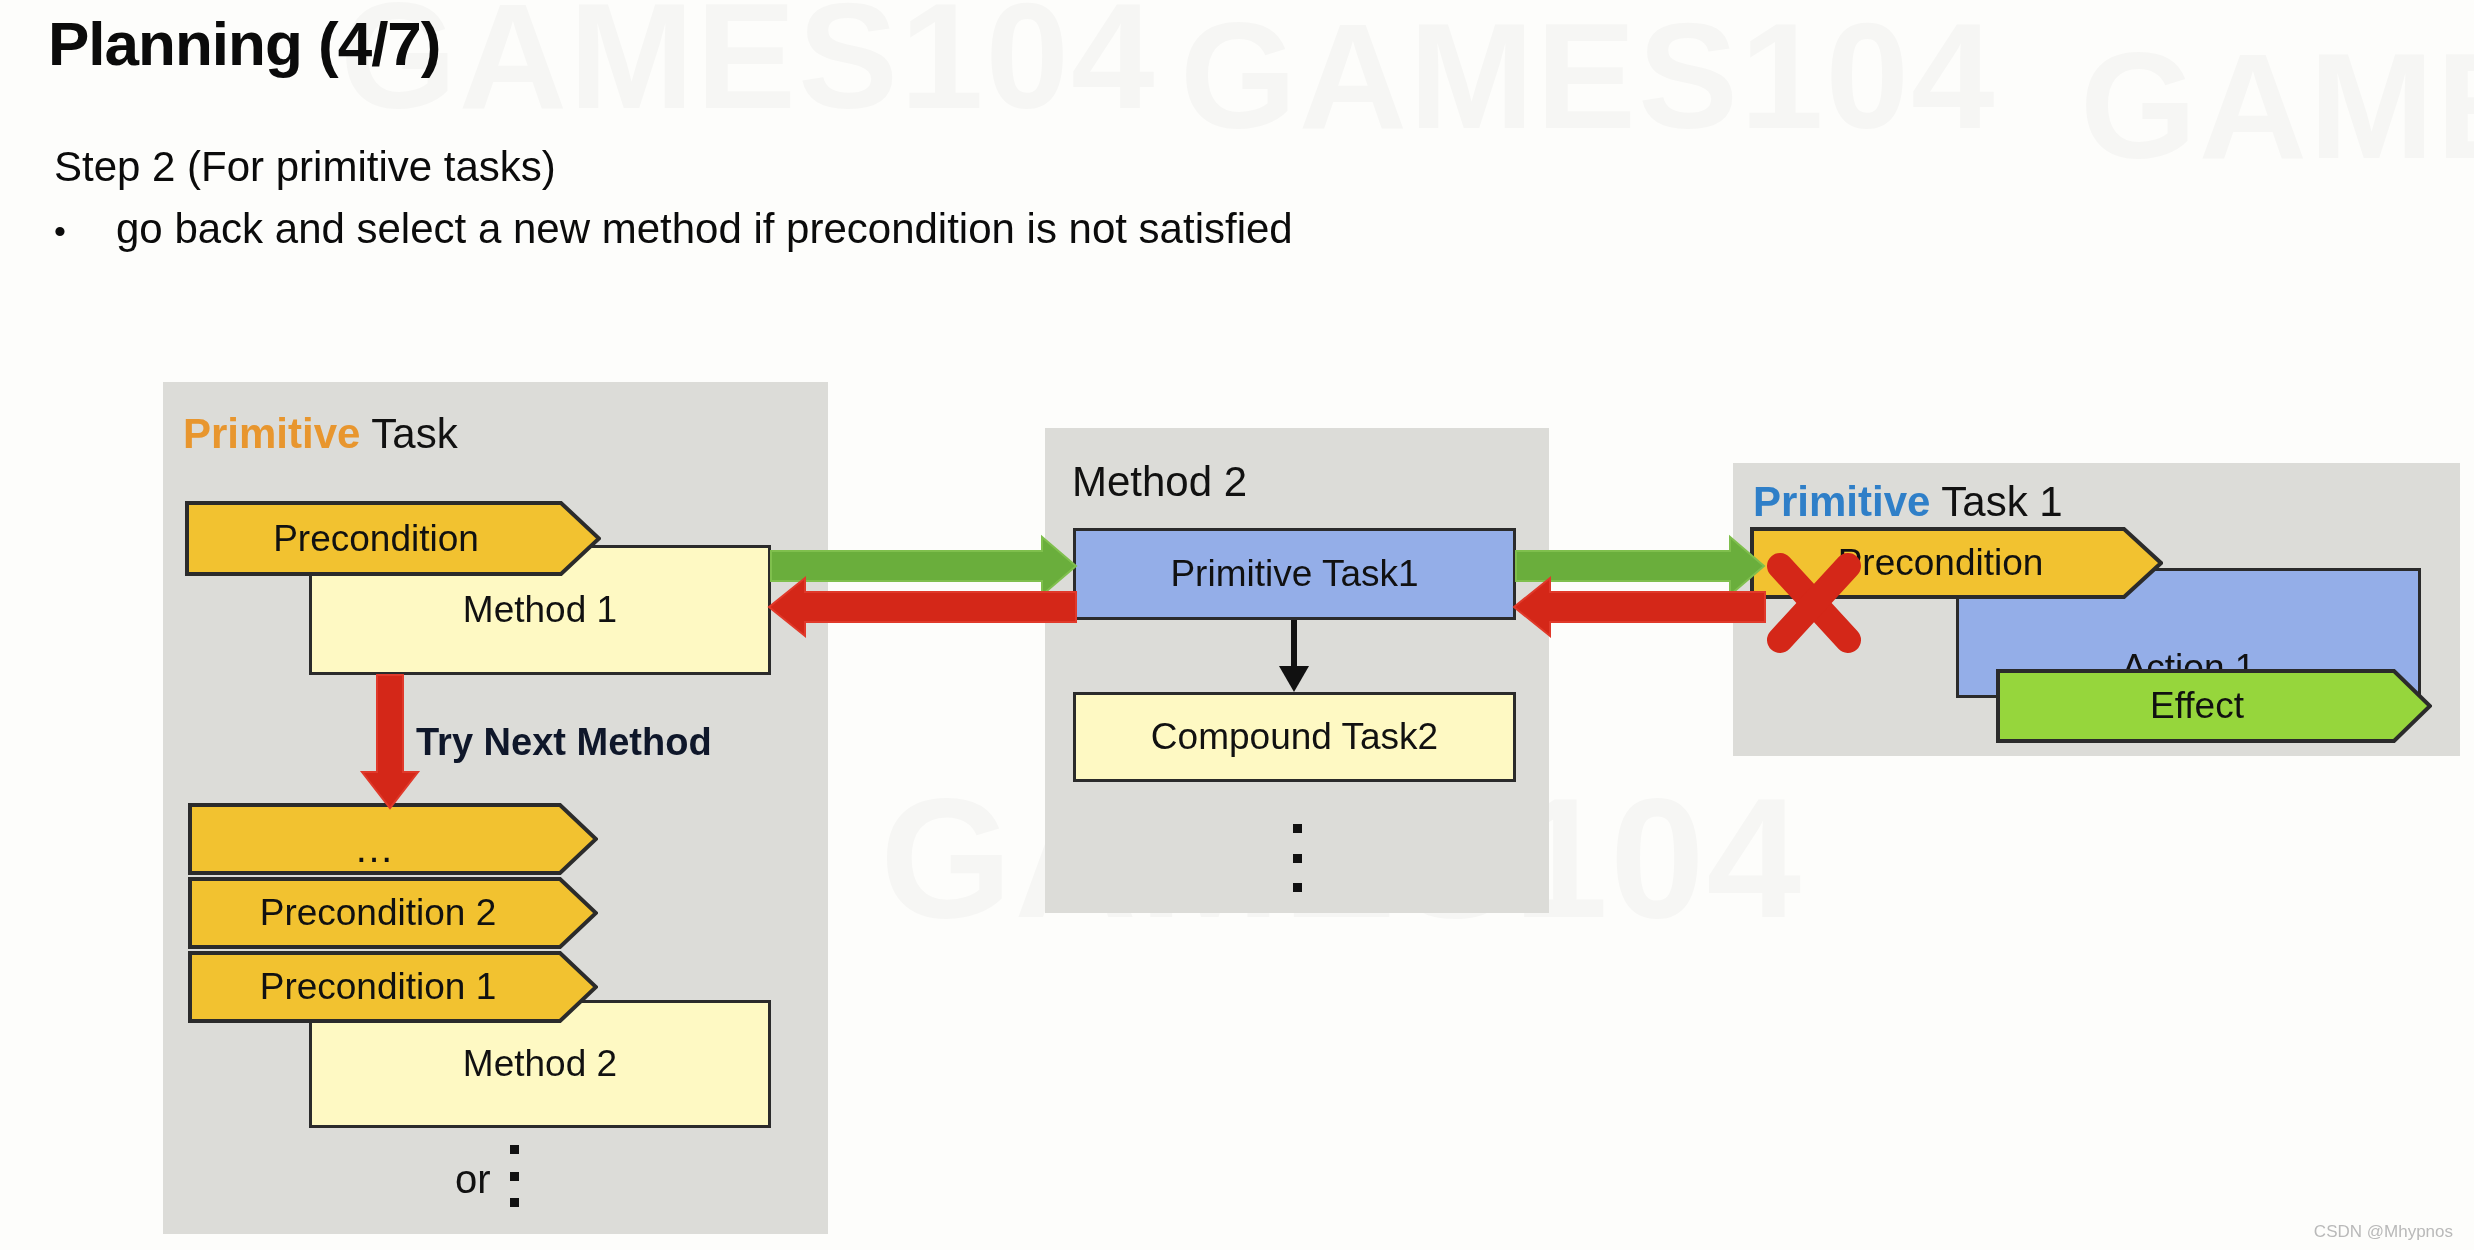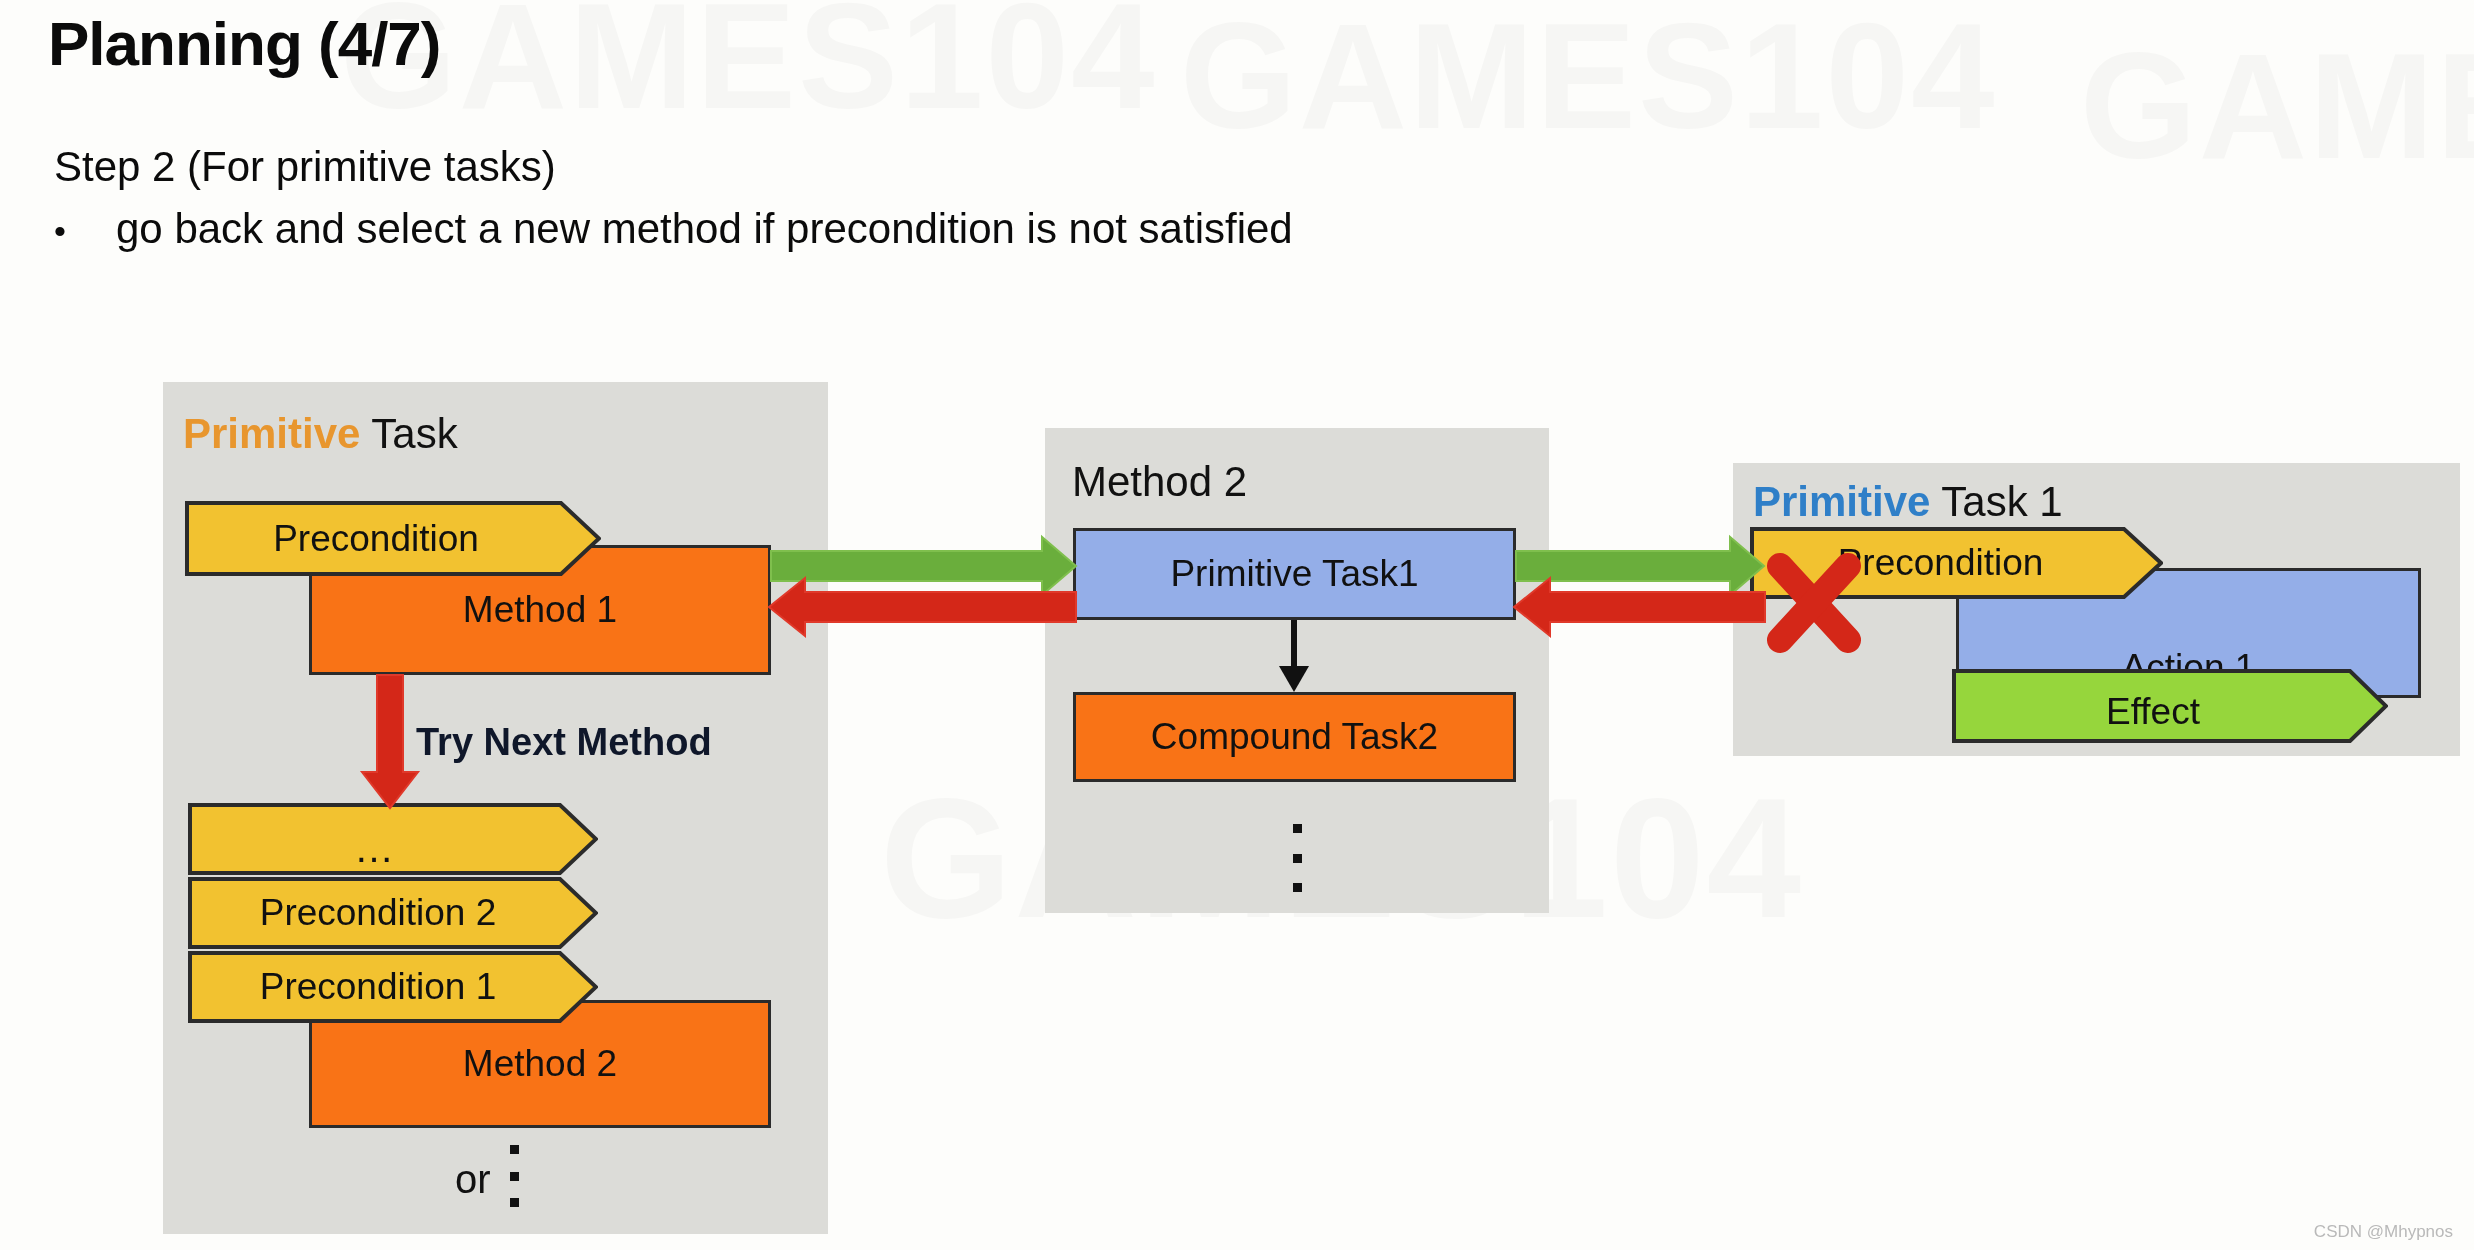--- a/index.html
+++ b/index.html
@@ -82,21 +82,21 @@
     align-items: center;
     justify-content: center;
     font-size: 37px;
     color: #111;
     white-space: nowrap;
   }
   .rect {
     border: 3px solid #2b2b2b;
   }
 
-  .orange   { background: #f97316; }
+  .orange   { background: #fef9c3; }
   .blue     { background: #94aee8; }
 
   
   svg.overlay {
     position: absolute;
     left: 0;
     top: 0;
     width: 2474px;
     height: 1250px;
     pointer-events: none;
@@ -237,21 +237,21 @@
   <span style="padding-bottom:6px;">Action 1</span>
 </div>
 
 <div class="shape" style="left:1750px; top:527px; width:413px; height:72px;">
   <svg width="413" height="72" viewBox="0 0 413 72" style="position:absolute;left:0;top:0;">
     <polygon points="2,2 374,2 411,36 374,70 2,70" fill="#f2c230" stroke="#2b2b2b" stroke-width="4"></polygon>
   </svg>
   <span style="position:relative; padding-right:32px;">Precondition</span>
 </div>
 
-<div class="shape" style="left:1952px; top:669px; width:436px; height:86px;">
+<div class="shape" style="left:1996px; top:669px; width:436px; height:74px;">
   <svg width="436" height="74" viewBox="0 0 436 74" style="position:absolute;left:0;top:0;">
     <polygon points="2,2 398,2 434,37 398,72 2,72" fill="#96d63c" stroke="#2b2b2b" stroke-width="4"></polygon>
   </svg>
   <span style="position:relative; padding-right:34px;">Effect</span>
 </div>
 
 <svg class="overlay">
 
   <g>
     <polygon points="771,551 1042,551 1042,537 1076,566 1042,595 1042,581 771,581" fill="#6aae3c" stroke="#7fbf4d" stroke-width="2"></polygon>

